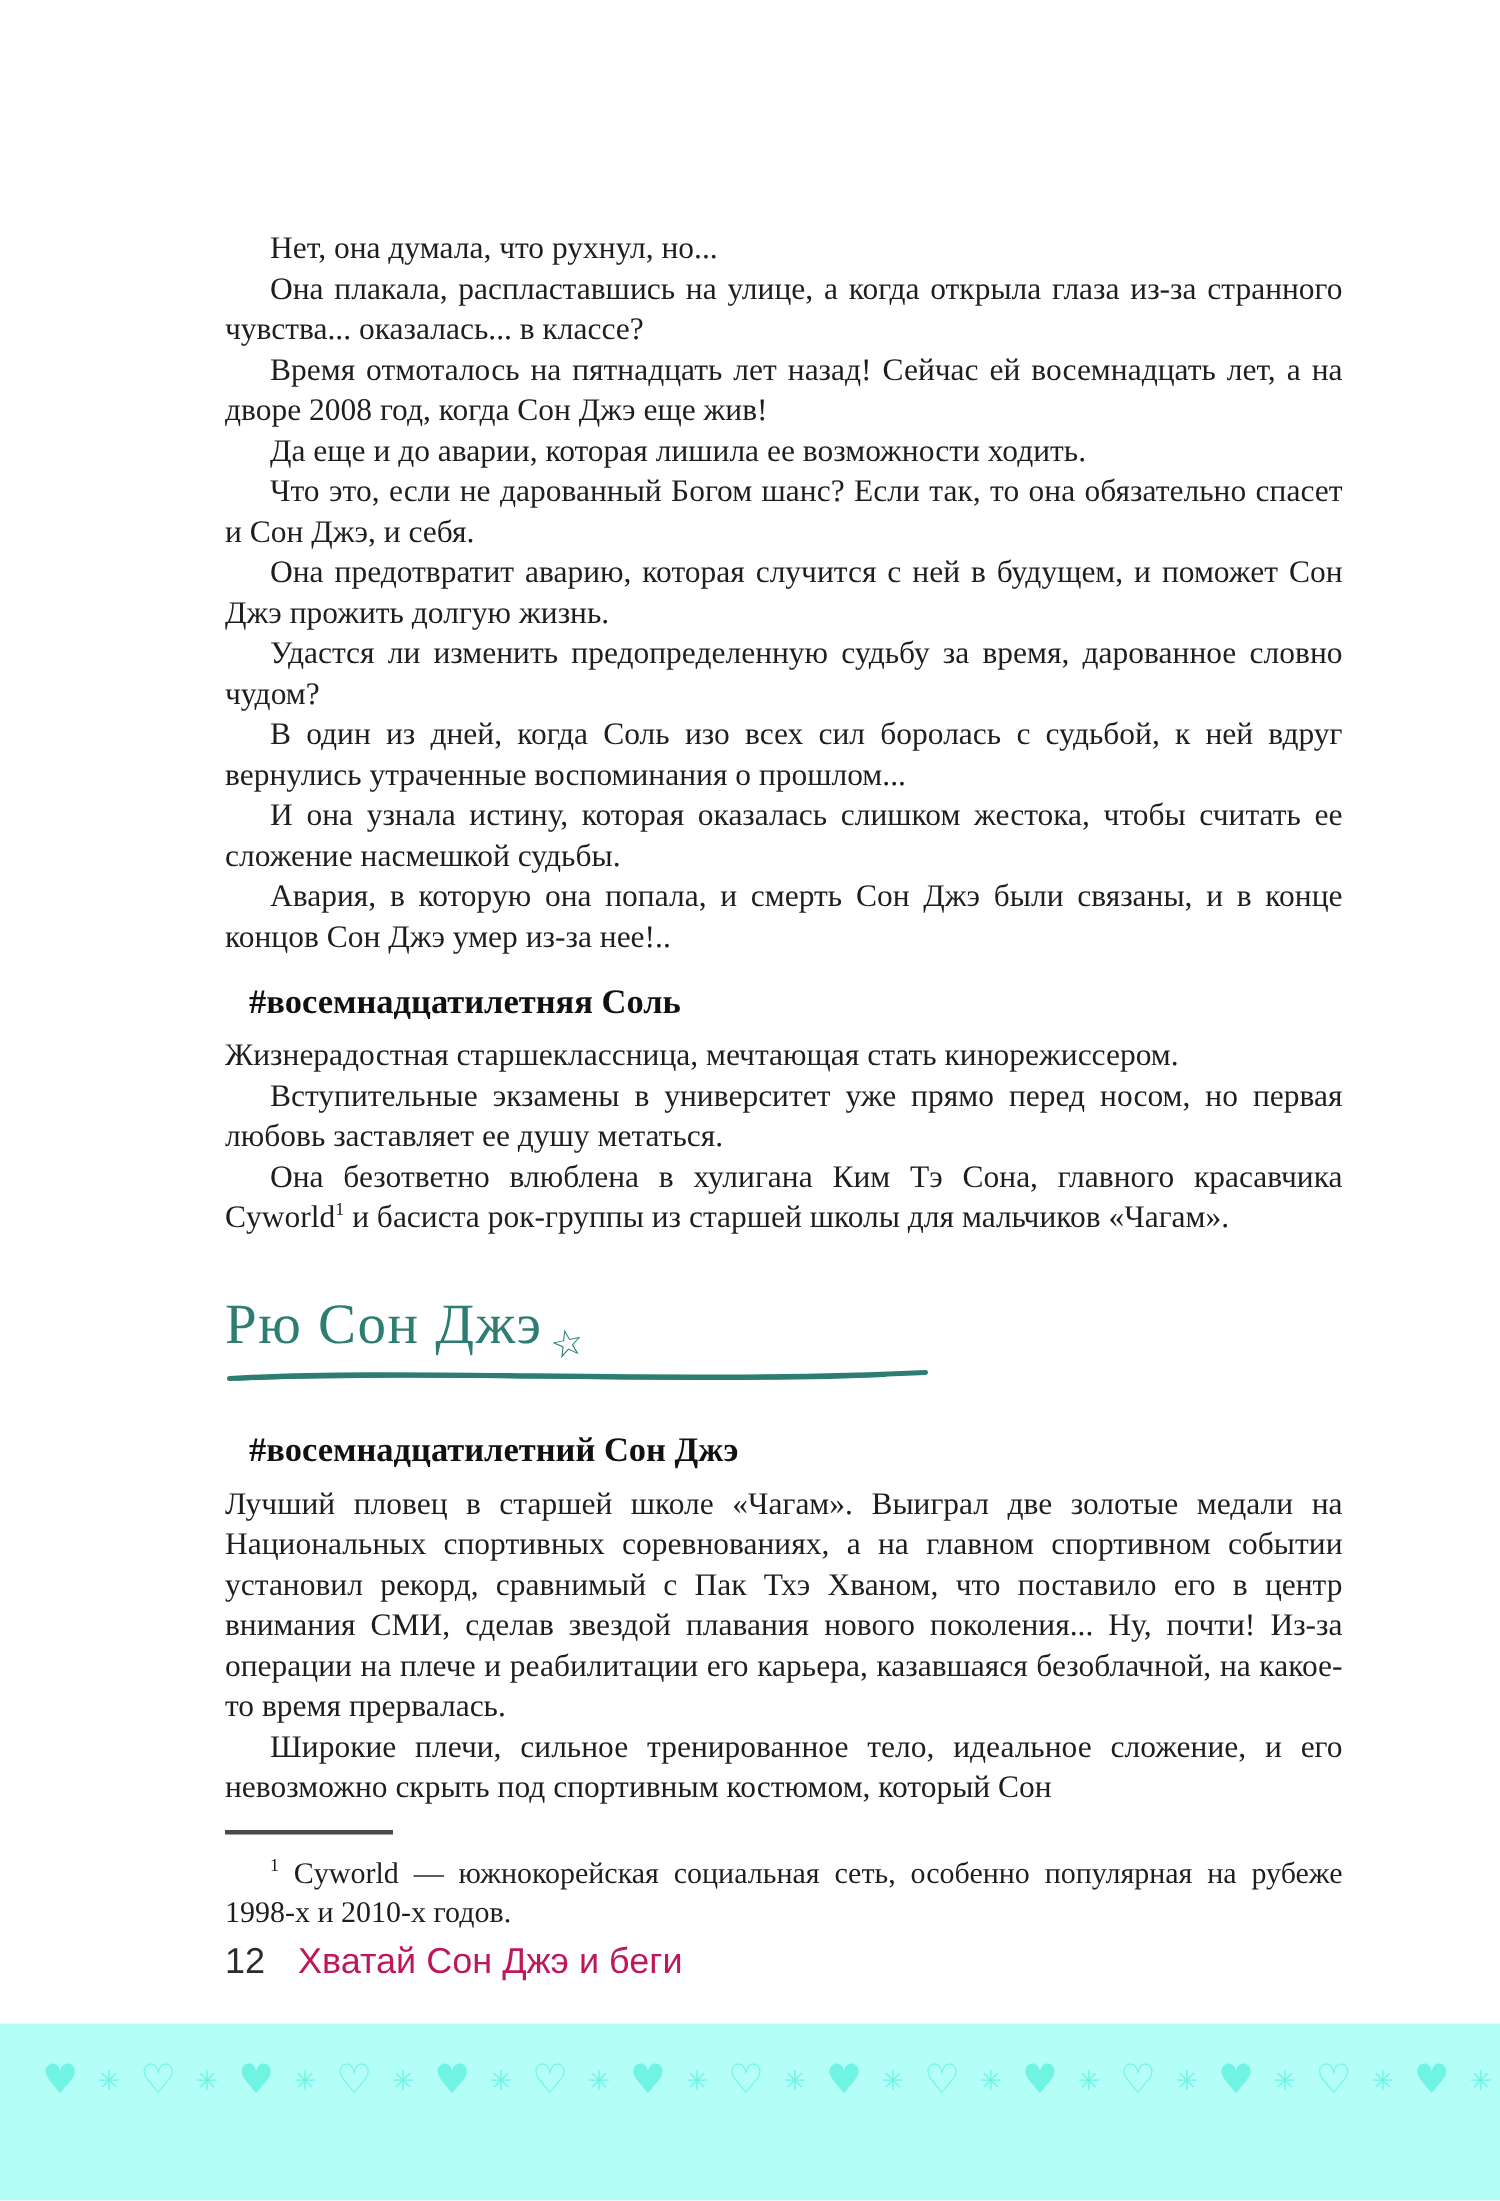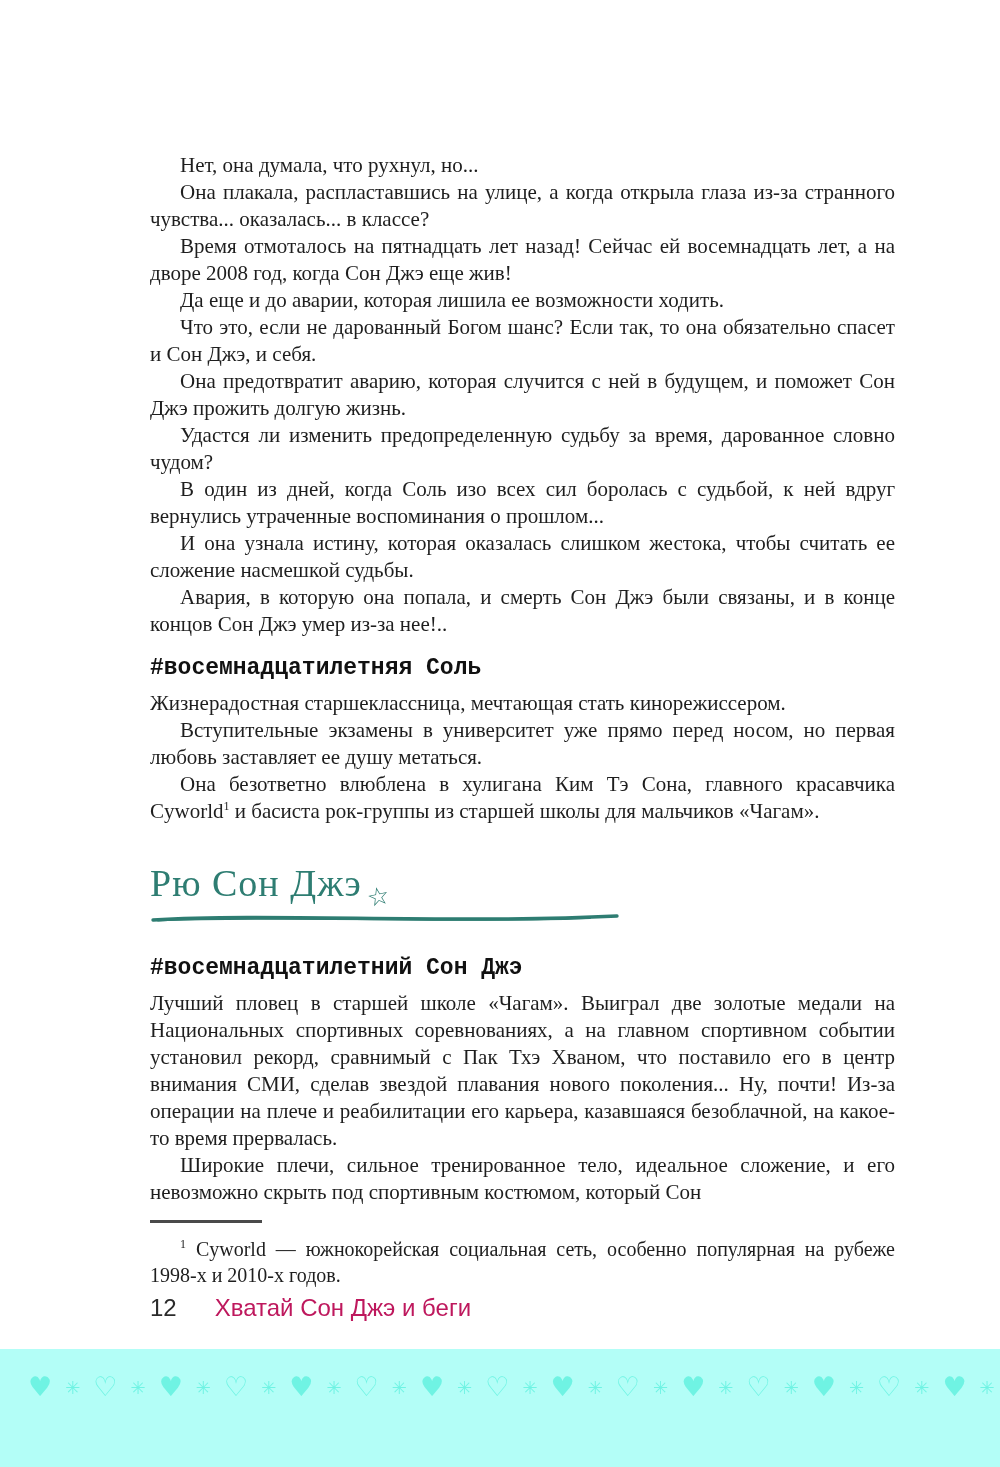--- a/index.html
+++ b/index.html
@@ -3,37 +3,37 @@
 <meta charset="utf-8">
 <style>
   html,body{margin:0;padding:0;}
   body{background:#ffffff;font-family:"Liberation Serif",serif;}
   .page{position:relative;width:1000px;height:1467px;background:#ffffff;overflow:hidden;}
 
   
   .content{position:absolute;left:150px;top:152px;width:745px;color:#1e1e1e;}
   .bp{margin:0;font-size:21px;line-height:27px;text-align:justify;}
   .bp.ind{text-indent:30px;}
-  .hashtag-heading{margin:16px 0 8px 0;font-size:23px;line-height:28px;font-weight:bold;color:#111111;font-family:Liberation Mono, monospace;}
+  .hashtag-heading{margin:16px 0 8px 16px;font-size:23px;line-height:28px;font-weight:bold;color:#111111;}
   .hashtag-heading.second{margin-top:30px;}
 
   
   .title-block{margin-top:36px;}
   .section-title{font-size:38px;line-height:44px;color:#2e7d72;letter-spacing:1px;font-weight:normal;margin:0;}
   .star{display:inline-block;font-family:"DejaVu Sans",sans-serif;font-size:25px;margin-left:5px;transform:translateY(9px) rotate(-12deg);color:#2e7d72;}
   .swoosh{display:block;margin-top:1px;}
 
   
   .footnote{position:absolute;left:150px;top:1220px;width:745px;color:#1e1e1e;}
   .footnote-rule{width:112px;height:0;border-top:3px solid #4a4a4a;margin:0 0 13px 0;}
   .footnote-text{margin:0;font-size:20px;line-height:26px;text-align:justify;text-indent:30px;}
   sup{font-size:12px;line-height:0;vertical-align:super;}
 
   
-  .page-footer{position:absolute;left:150px;top:1294px;display:flex;align-items:baseline;gap:38px;
+  .page-footer{position:absolute;left:150px;top:1294px;display:flex;align-items:baseline;gap:22px;
     font-family:"Liberation Sans",sans-serif;font-size:24px;line-height:28px;}
   .page-number{color:#2b2b2b;}
   .running-title{color:#be185d;}
 
   
   .band{position:absolute;left:0;right:0;bottom:0;height:118px;background:#b3fef7;overflow:hidden;}
   .band-row{display:flex;align-items:center;gap:13px;padding:24px 0 0 28px;white-space:nowrap;color:#6ff3e3;}
   .band-icon{font-family:"DejaVu Sans",sans-serif;font-size:27px;line-height:27px;flex:0 0 auto;}
   .band-icon.asterisk{font-size:18px;transform:translateY(1px);}
 </style>

